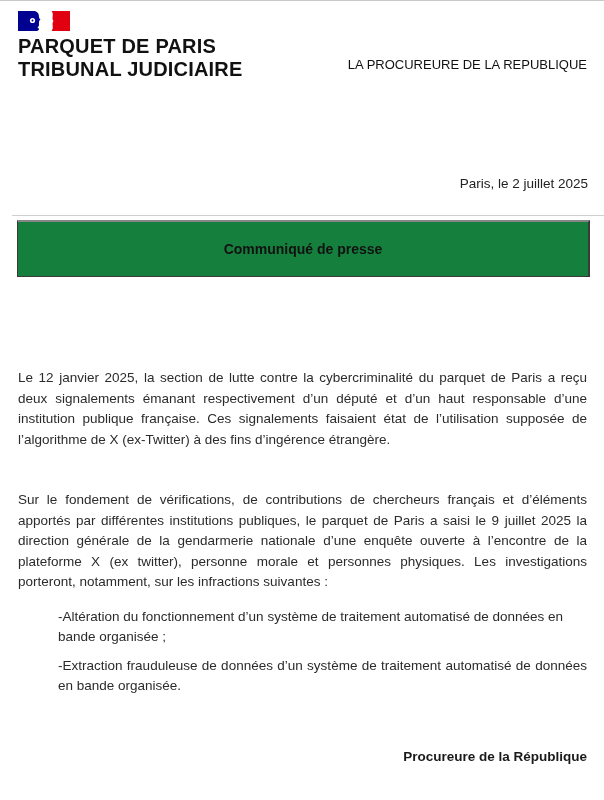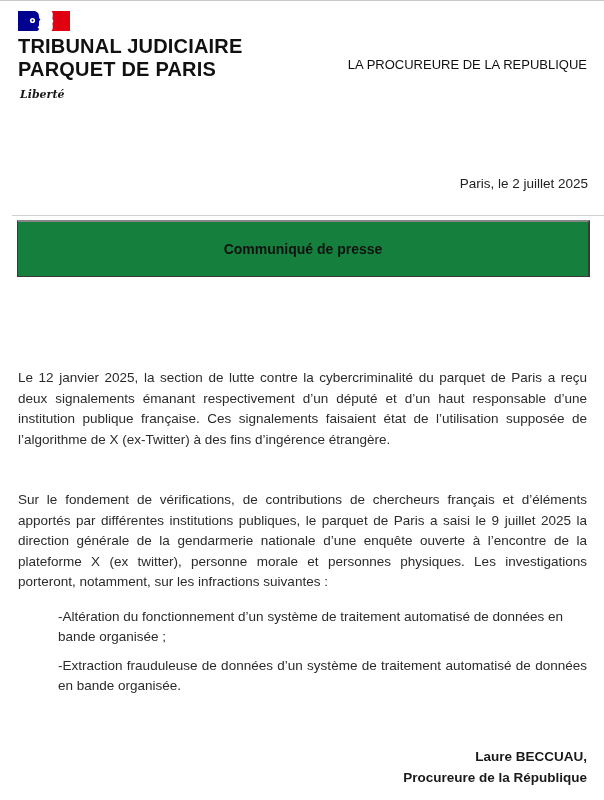--- a/index.html
+++ b/index.html
@@ -52,40 +52,38 @@
 
 <div class="logo-block">
   <svg class="flag" viewBox="0 0 52 20" width="52" height="20" aria-hidden="true">
     <rect x="0" y="0" width="26" height="20" fill="#000091"></rect>
     <path d="M17,0 C23,2.5 19.5,6.5 22.5,8.5 C19,11 23,14 19.5,16.5 C22,18 21,19.2 19,20 L26,20 L26,0 Z" fill="#ffffff"></path>
     <circle cx="14.5" cy="9.5" r="2.6" fill="#ffffff"></circle>
     <circle cx="14.5" cy="9.5" r="1" fill="#000091"></circle>
     <path d="M33.5,0 C36.5,3.5 33,7 35.5,10 C33,13 36.5,16.5 33.5,20 L52,20 L52,0 Z" fill="#e1000f"></path>
   </svg>
   <div class="org-title">
+    <div>PARQUET DE PARIS</div>
     <div>TRIBUNAL JUDICIAIRE</div>
-    <div>PARQUET DE PARIS</div>
   </div>
   <div class="motto">
-    <div>Liberté</div>
   </div>
 </div>
 
 <div class="office-title">LA PROCUREURE DE LA REPUBLIQUE</div>
 
 <div class="dateline">Paris, le 2 juillet 2025</div>
 
 <div class="pre-banner-hairline"></div>
 <div class="banner">
   <span class="banner-title">Communiqué de presse</span>
 </div>
 
 <div class="content">
   <p class="para para-1">Le 12 janvier 2025, la section de lutte contre la cybercriminalité du parquet de Paris a reçu deux signalements émanant respectivement d’un député et d’un haut responsable d’une institution publique française. Ces signalements faisaient état de l’utilisation supposée de l’algorithme de X (ex-Twitter) à des fins d’ingérence étrangère.</p>
   <p class="para para-2">Sur le fondement de vérifications, de contributions de chercheurs français et d’éléments apportés par différentes institutions publiques, le parquet de Paris a saisi le 9 juillet 2025 la direction générale de la gendarmerie nationale d’une enquête ouverte à l’encontre de la plateforme X (ex twitter), personne morale et personnes physiques. Les investigations porteront, notamment, sur les infractions suivantes :</p>
   <p class="bullet bullet-1">-Altération du fonctionnement d’un système de traitement automatisé de données en bande organisée ;</p>
   <p class="bullet bullet-2">-Extraction frauduleuse de données d’un système de traitement automatisé de données en bande organisée.</p>
 </div>
 
 <div class="signature">
-  <div>Laure BECCUAU,</div>
   <div>Procureure de la République</div>
 </div>
 
 </body></html>

